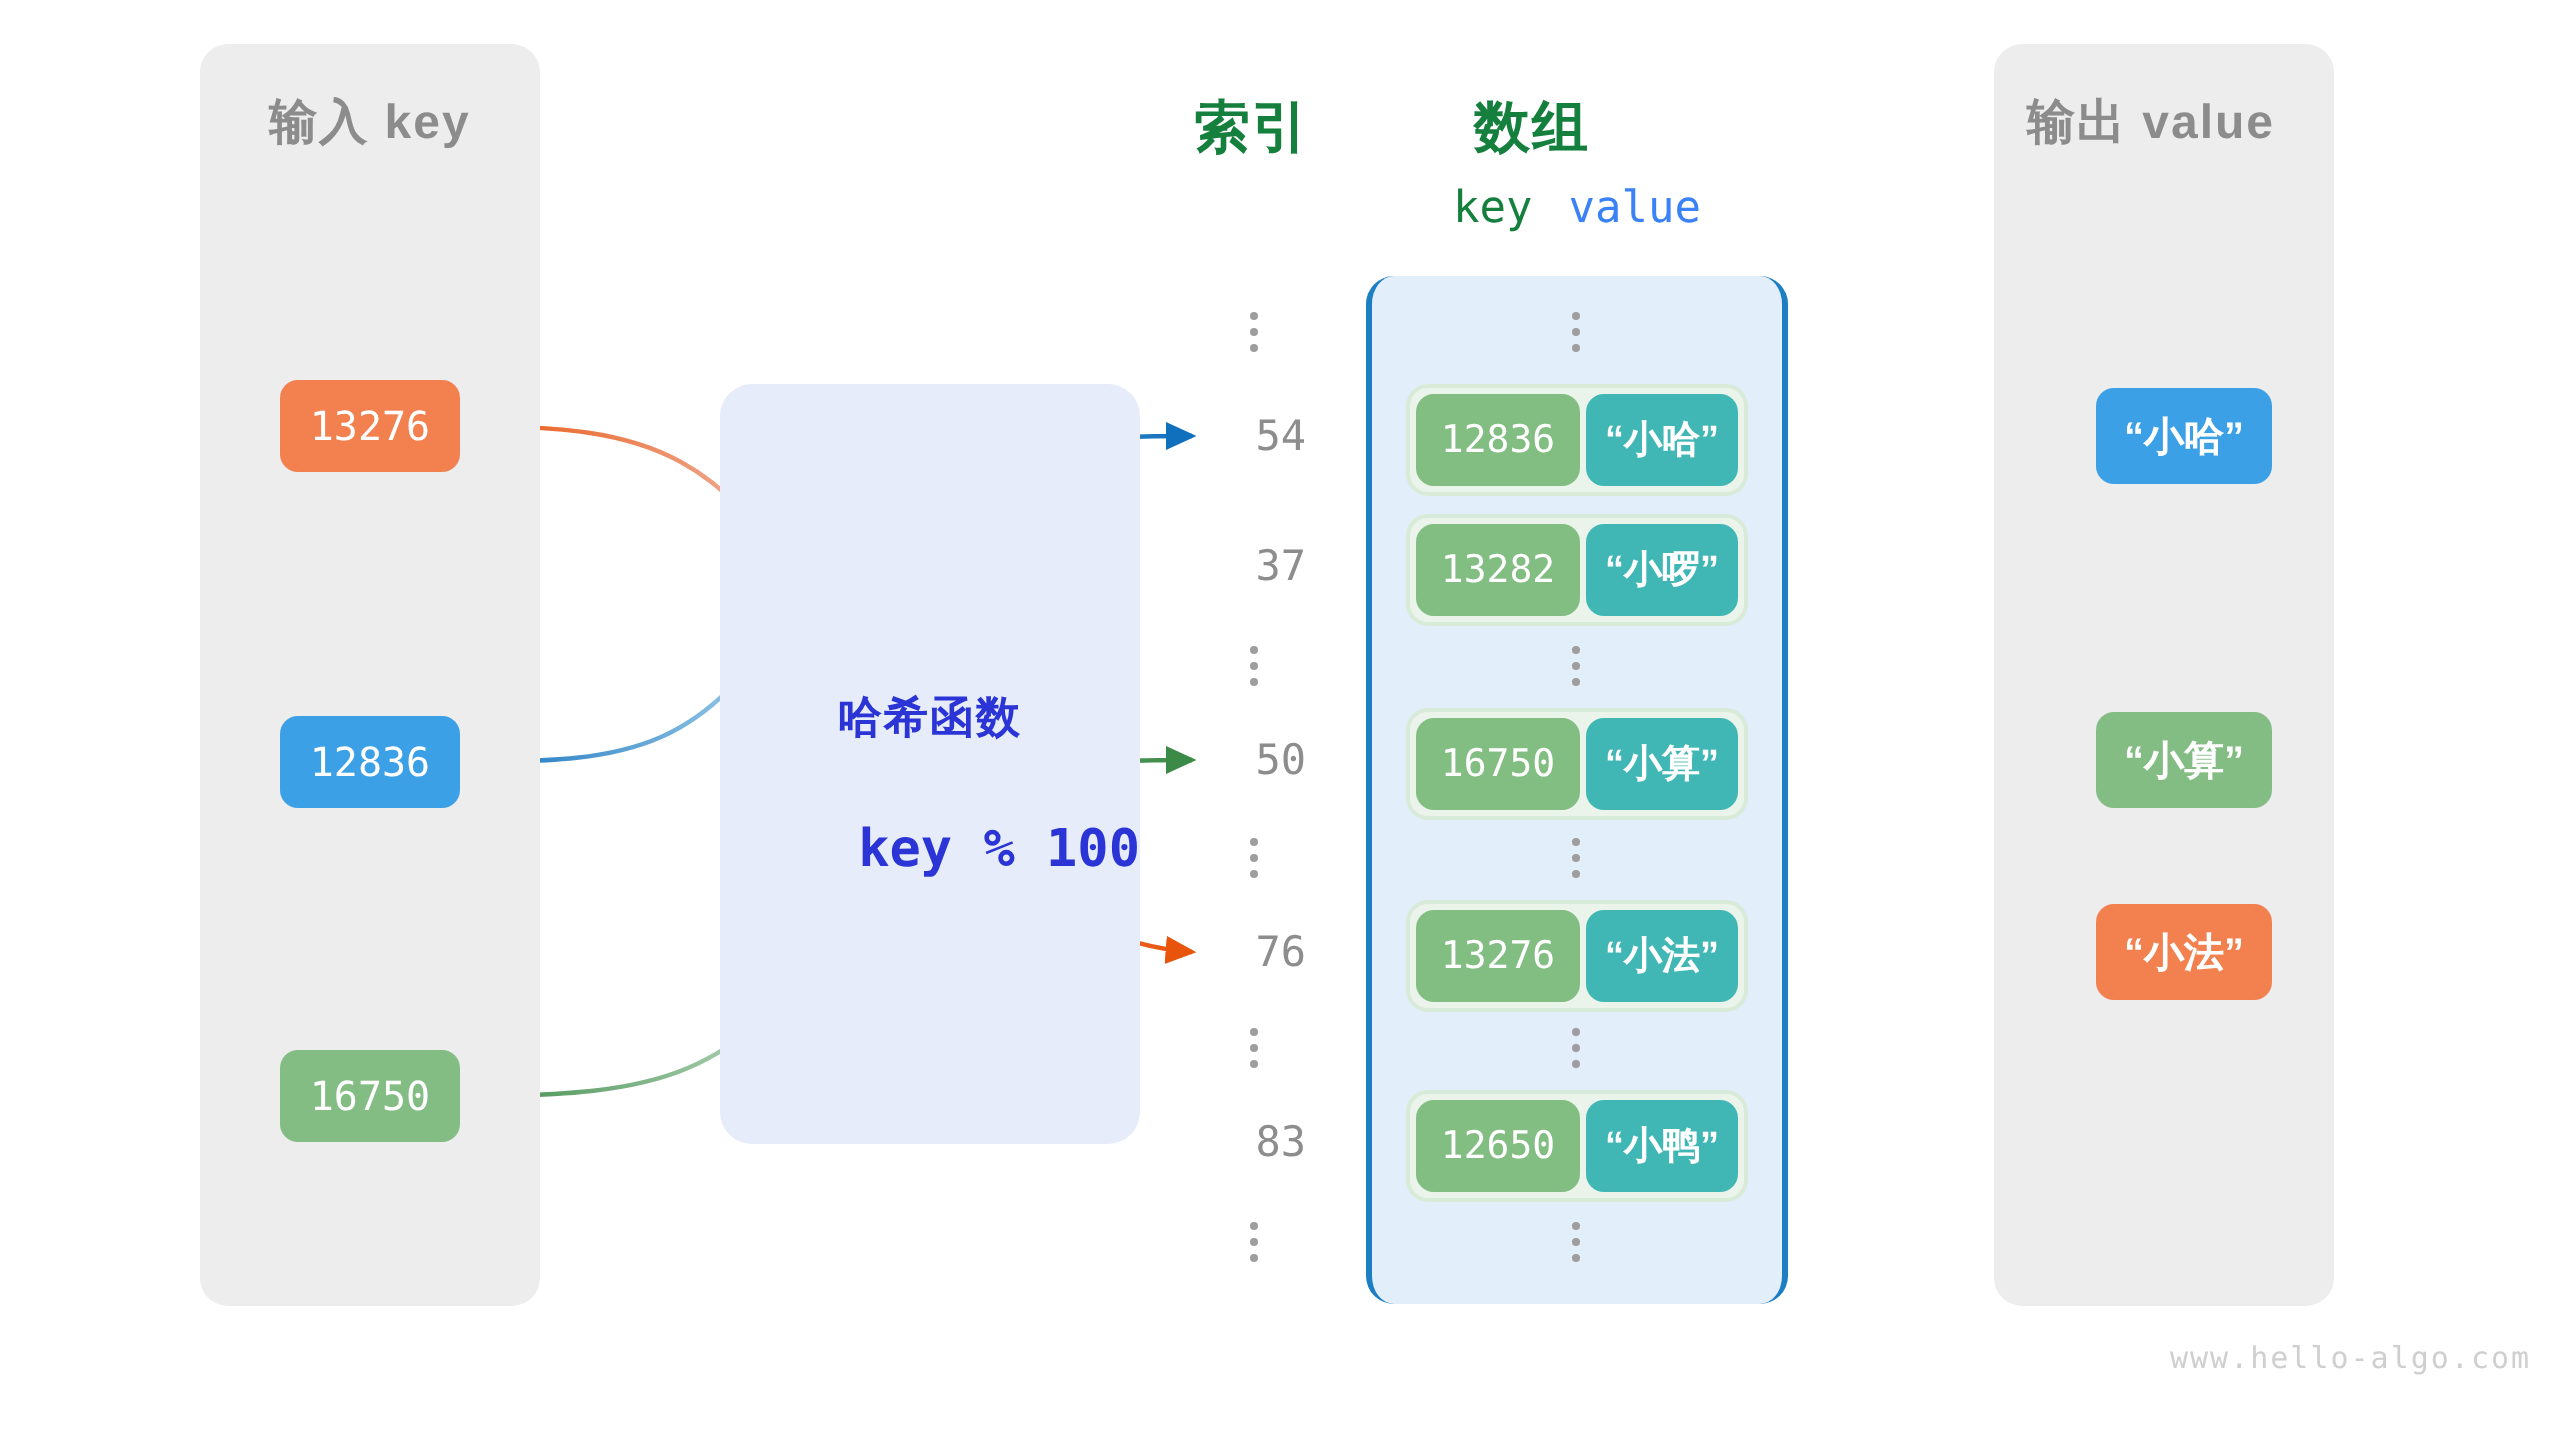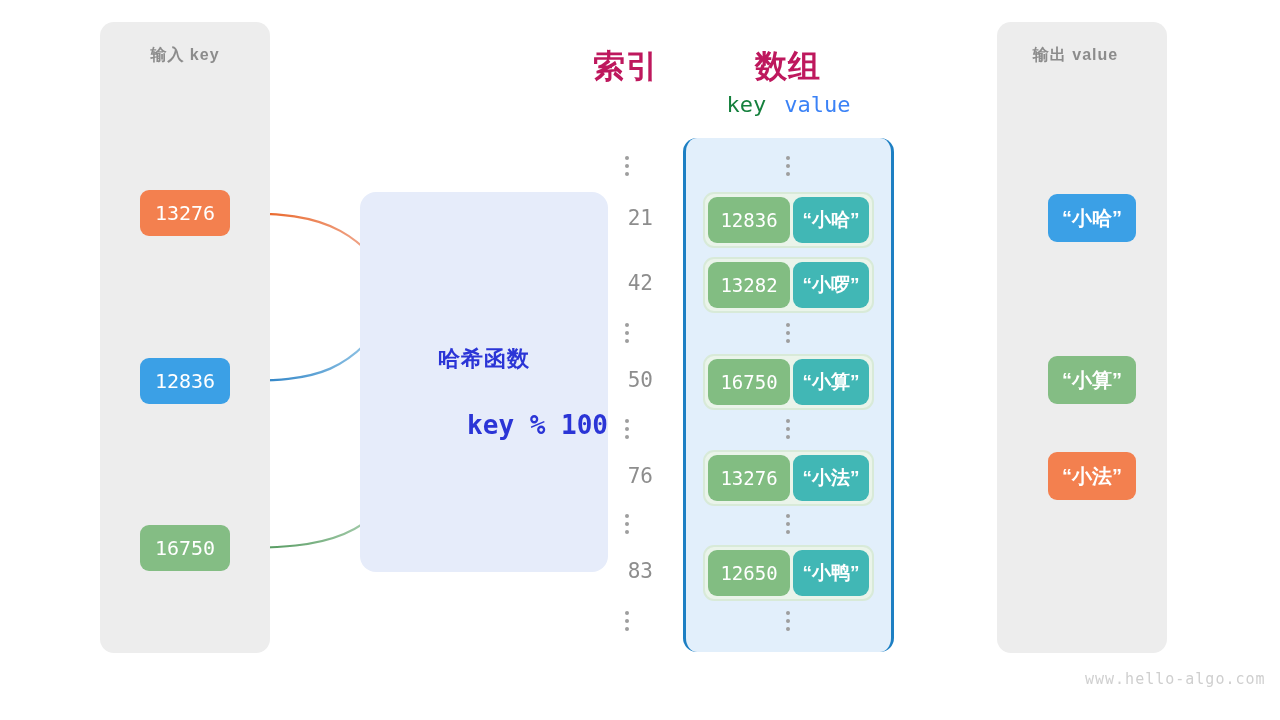--- a/index.html
+++ b/index.html
@@ -9,27 +9,27 @@
     overflow:hidden;position:relative;
   }
   #stage{position:absolute;left:0;top:0;width:1280px;height:720px;}
 
   
   .panel{
     position:absolute;background:#ededed;border-radius:14px;
   }
   .panel-title{
     position:absolute;width:100%;text-align:center;
-    font-size:16px;font-weight:bold;color:#8c8c8c;
+    font-size:24px;font-weight:bold;color:#8c8c8c;
     letter-spacing:1px;
   }
 
   
   .hashbox{
-    position:absolute;left:360px;top:192px;width:248px;height:380px;
+    position:absolute;left:360px;top:192px;width:210px;height:380px;
     background:#e6ecfa;border-radius:16px;
   }
   .hash-line{
     position:absolute;width:100%;text-align:center;
     color:#2b35d6;font-weight:bold;
   }
   .hash-l1{top:152px;font-size:22px;letter-spacing:1px;}
   .hash-l2{top:218px;font-size:26px;font-family:"DejaVu Sans Mono","Liberation Mono",monospace;text-align:right;}
 
   
@@ -70,21 +70,21 @@
   
   .kv-head{
     position:absolute;top:92px;left:683px;width:211px;text-align:center;
     font-size:22px;font-family:"DejaVu Sans Mono","Liberation Mono",monospace;
   }
   .kv-head .k{color:#15803d;}
   .kv-head .v{color:#3b82f6;margin-left:18px;}
 
   
   .col-head{
-    position:absolute;font-size:32px;font-weight:bold;color:#be185d;
+    position:absolute;font-size:28px;font-weight:bold;color:#15803d;
     text-align:center;letter-spacing:1px;
   }
 
   
   .pill{
     position:absolute;display:flex;align-items:center;justify-content:center;
     border-radius:9px;color:#ffffff;font-size:20px;
   }
   .pill-mono{font-family:"DejaVu Sans Mono","Liberation Mono",monospace;}
   .pill-cjk{font-weight:bold;}
@@ -182,33 +182,33 @@
   <div class="pill pill-mono" style="left:140px;top:190px;width:90px;height:46px;background:#f3804f;">13276</div>
   <div class="pill pill-mono" style="left:140px;top:358px;width:90px;height:46px;background:#3ba0e6;">12836</div>
   <div class="pill pill-mono" style="left:140px;top:525px;width:90px;height:46px;background:#84bd84;">16750</div>
 
   <div class="hashbox">
     <div class="hash-line hash-l1">哈希函数</div>
     <div class="hash-line hash-l2">key % 100</div>
   </div>
 
   <div class="col-head" style="left:576px;top:45px;width:100px;">索引</div>
-  <div class="col-head" style="left:738px;top:45px;width:100px;">数组</div>
+  <div class="col-head" style="left:716px;top:45px;width:100px;">数组</div>
 
   <div class="kv-head">
     <span class="k">key</span><span class="v">value</span>
   </div>
 
   <div class="vdots" style="left:622px;top:156px;">
       <i></i>
       <i></i>
       <i></i>
     </div>
-  <div class="idx" style="left:583px;top:206px;">21</div>
-  <div class="idx" style="left:583px;top:271px;">42</div>
+  <div class="idx" style="left:583px;top:206px;">54</div>
+  <div class="idx" style="left:583px;top:271px;">37</div>
   <div class="vdots" style="left:622px;top:323px;">
       <i></i>
       <i></i>
       <i></i>
     </div>
   <div class="idx" style="left:583px;top:368px;">50</div>
   <div class="vdots" style="left:622px;top:419px;">
       <i></i>
       <i></i>
       <i></i>

